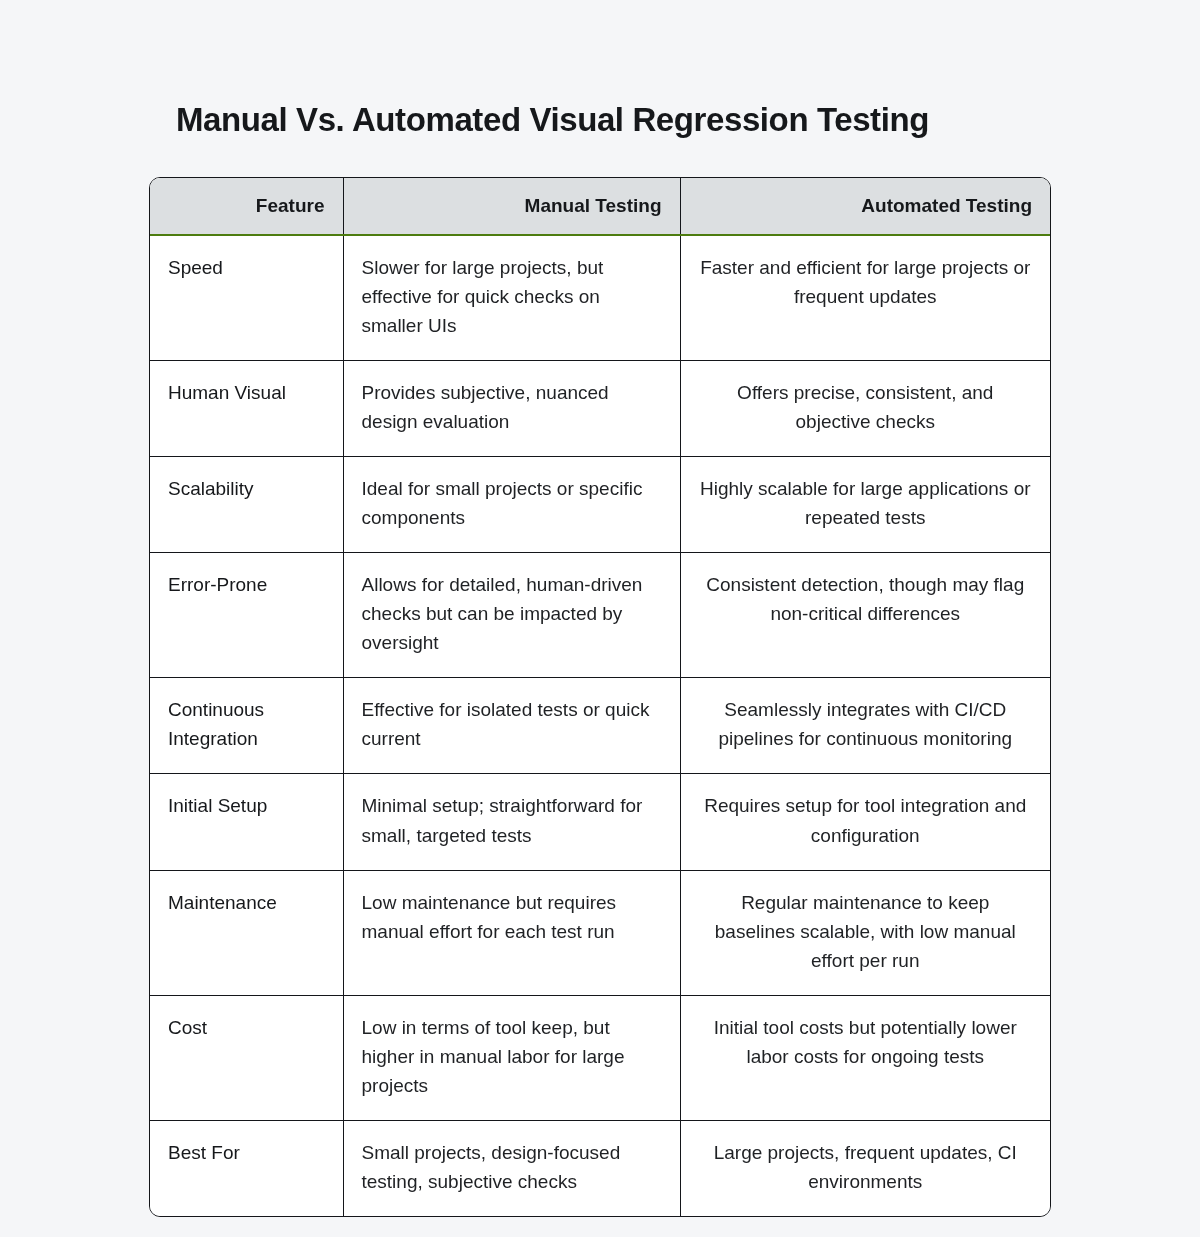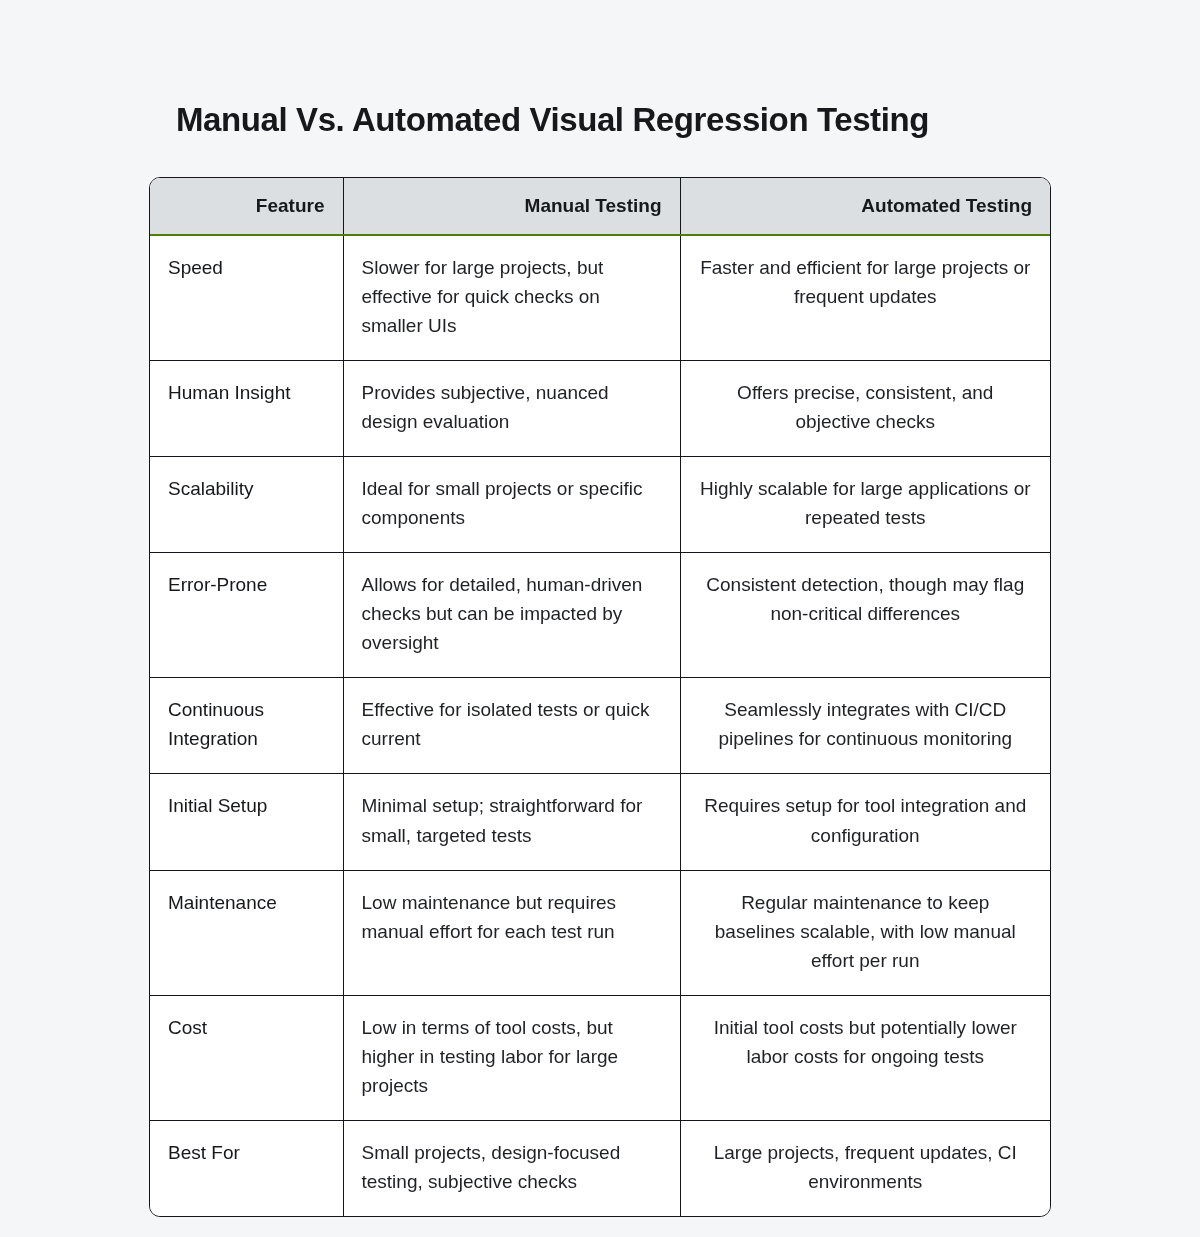--- a/index.html
+++ b/index.html
@@ -111,21 +111,21 @@
           <th>Automated Testing</th>
         </tr>
       </thead>
       <tbody>
         <tr>
           <td class="feature-cell">Speed</td>
           <td>Slower for large projects, but effective for quick checks on smaller UIs</td>
           <td>Faster and efficient for large projects or frequent updates</td>
         </tr>
         <tr>
-          <td class="feature-cell">Human Insight</td>
+          <td class="feature-cell">Human Visual</td>
           <td>Provides subjective, nuanced design evaluation</td>
           <td>Offers precise, consistent, and objective checks</td>
         </tr>
         <tr>
           <td class="feature-cell">Scalability</td>
           <td>Ideal for small projects or specific components</td>
           <td>Highly scalable for large applications or repeated tests</td>
         </tr>
         <tr>
           <td class="feature-cell">Error-Prone</td>
@@ -142,21 +142,21 @@
           <td>Minimal setup; straightforward for small, targeted tests</td>
           <td>Requires setup for tool integration and configuration</td>
         </tr>
         <tr>
           <td class="feature-cell">Maintenance</td>
           <td>Low maintenance but requires manual effort for each test run</td>
           <td>Regular maintenance to keep baselines scalable, with low manual effort per run</td>
         </tr>
         <tr>
           <td class="feature-cell">Cost</td>
-          <td>Low in terms of tool costs, but higher in testing labor for large projects</td>
+          <td>Low in terms of tool keep, but higher in manual labor for large projects</td>
           <td>Initial tool costs but potentially lower labor costs for ongoing tests</td>
         </tr>
         <tr>
           <td class="feature-cell">Best For</td>
           <td>Small projects, design-focused testing, subjective checks</td>
           <td>Large projects, frequent updates, CI environments</td>
         </tr>
       </tbody>
     </table>
   </div>

